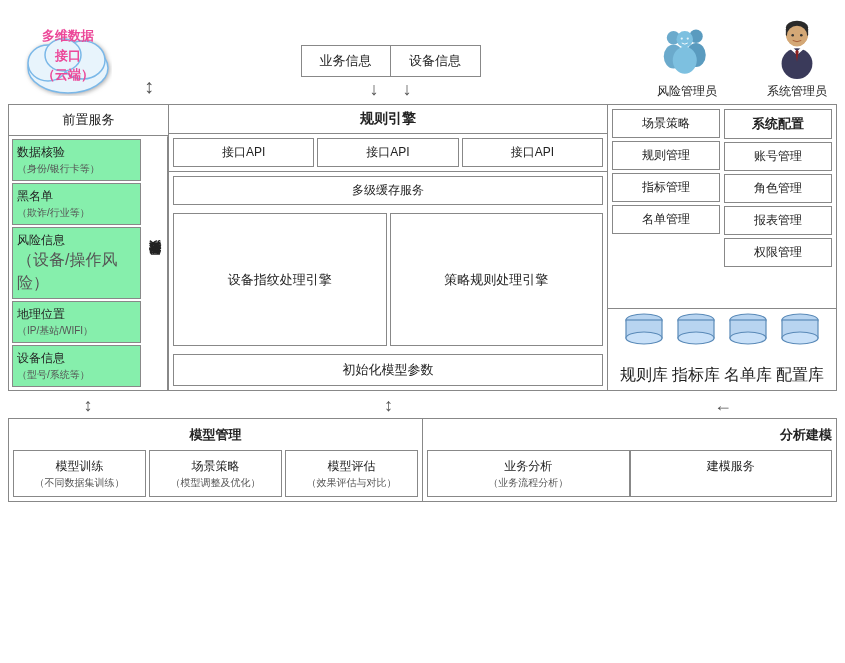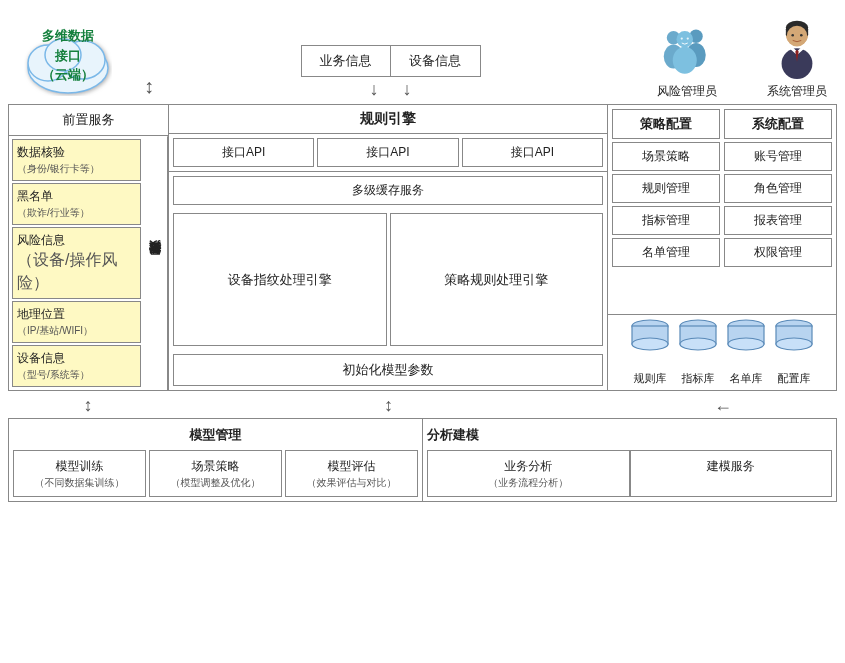--- a/index.html
+++ b/index.html
@@ -26,21 +26,21 @@
       width: 110px;
       height: 85px;
     }
     .cloud-label {
       position: absolute;
       top: 50%;
       left: 50%;
       transform: translate(-50%, -50%);
       text-align: center;
       font-size: 13px;
-      color: #15803d;
+      color: #ec4899;
       font-weight: bold;
       line-height: 1.5;
     }
     .info-box {
       border: 1.5px solid #888;
       padding: 6px 18px;
       background: #fff;
       font-size: 13px;
       text-align: center;
       min-width: 90px;
@@ -68,21 +68,21 @@
       margin-bottom: 4px;
     }
     .admin-label {
       font-size: 12px;
       text-align: center;
     }
     .data-item-box {
       border: 1.5px solid #888;
       padding: 4px 4px;
       font-size: 11px;
-      background: #fef9c3;
+      background: #86efac;
       line-height: 1.4;
       text-align: left;
     }
     
     .page-wrap {
       padding: 10px 8px;
       width: 845px;
     }
     .row1 {
       display: flex;
@@ -240,21 +240,21 @@
       justify-content: center;
       padding: 4px;
       border-top: 1.5px solid #888;
     }
     .db-unit {
       display: flex;
       flex-direction: column;
       align-items: center;
     }
     .db-lbl {
-      font-size: 11px;
+      font-size: 16px;
       text-align: center;
       margin-top: 20px;
     }
     
     .r3-model {
       flex: 1;
       border-right: 1.5px solid #888;
       display: flex;
       flex-direction: column;
       padding: 4px;
@@ -277,21 +277,21 @@
       font-size: 11px;
       line-height: 1.5;
     }
     .r3-analysis {
       flex: 1;
       display: flex;
       flex-direction: column;
       padding: 4px;
     }
     .r3-analysis-header {
-      text-align: left;
+      text-align: right;
       font-size: 13px;
       font-weight: bold;
       padding: 3px 0 6px 0;
     }
     .r3-analysis-items {
       display: flex;
       gap: 0;
     }
     .r3-analysis-item {
       flex: 1;
@@ -442,21 +442,20 @@
           <span>处理引擎</span>
         </div>
       </div>
       <div class="r2-rule-desc">初始化模型参数</div>
     </div>
 
     <div class="r2-right">
       <div class="r2-right-panels">
 
         <div class="r2-panel-col">
-          <div class="r2-panel-header">策略配置</div>
           <div class="r2-panel-item">场景策略</div>
           <div class="r2-panel-item">规则管理</div>
           <div class="r2-panel-item">指标管理</div>
           <div class="r2-panel-item">名单管理</div>
         </div>
 
         <div class="r2-panel-col">
           <div class="r2-panel-header">系统配置</div>
           <div class="r2-panel-item">账号管理</div>
           <div class="r2-panel-item">角色管理</div>

